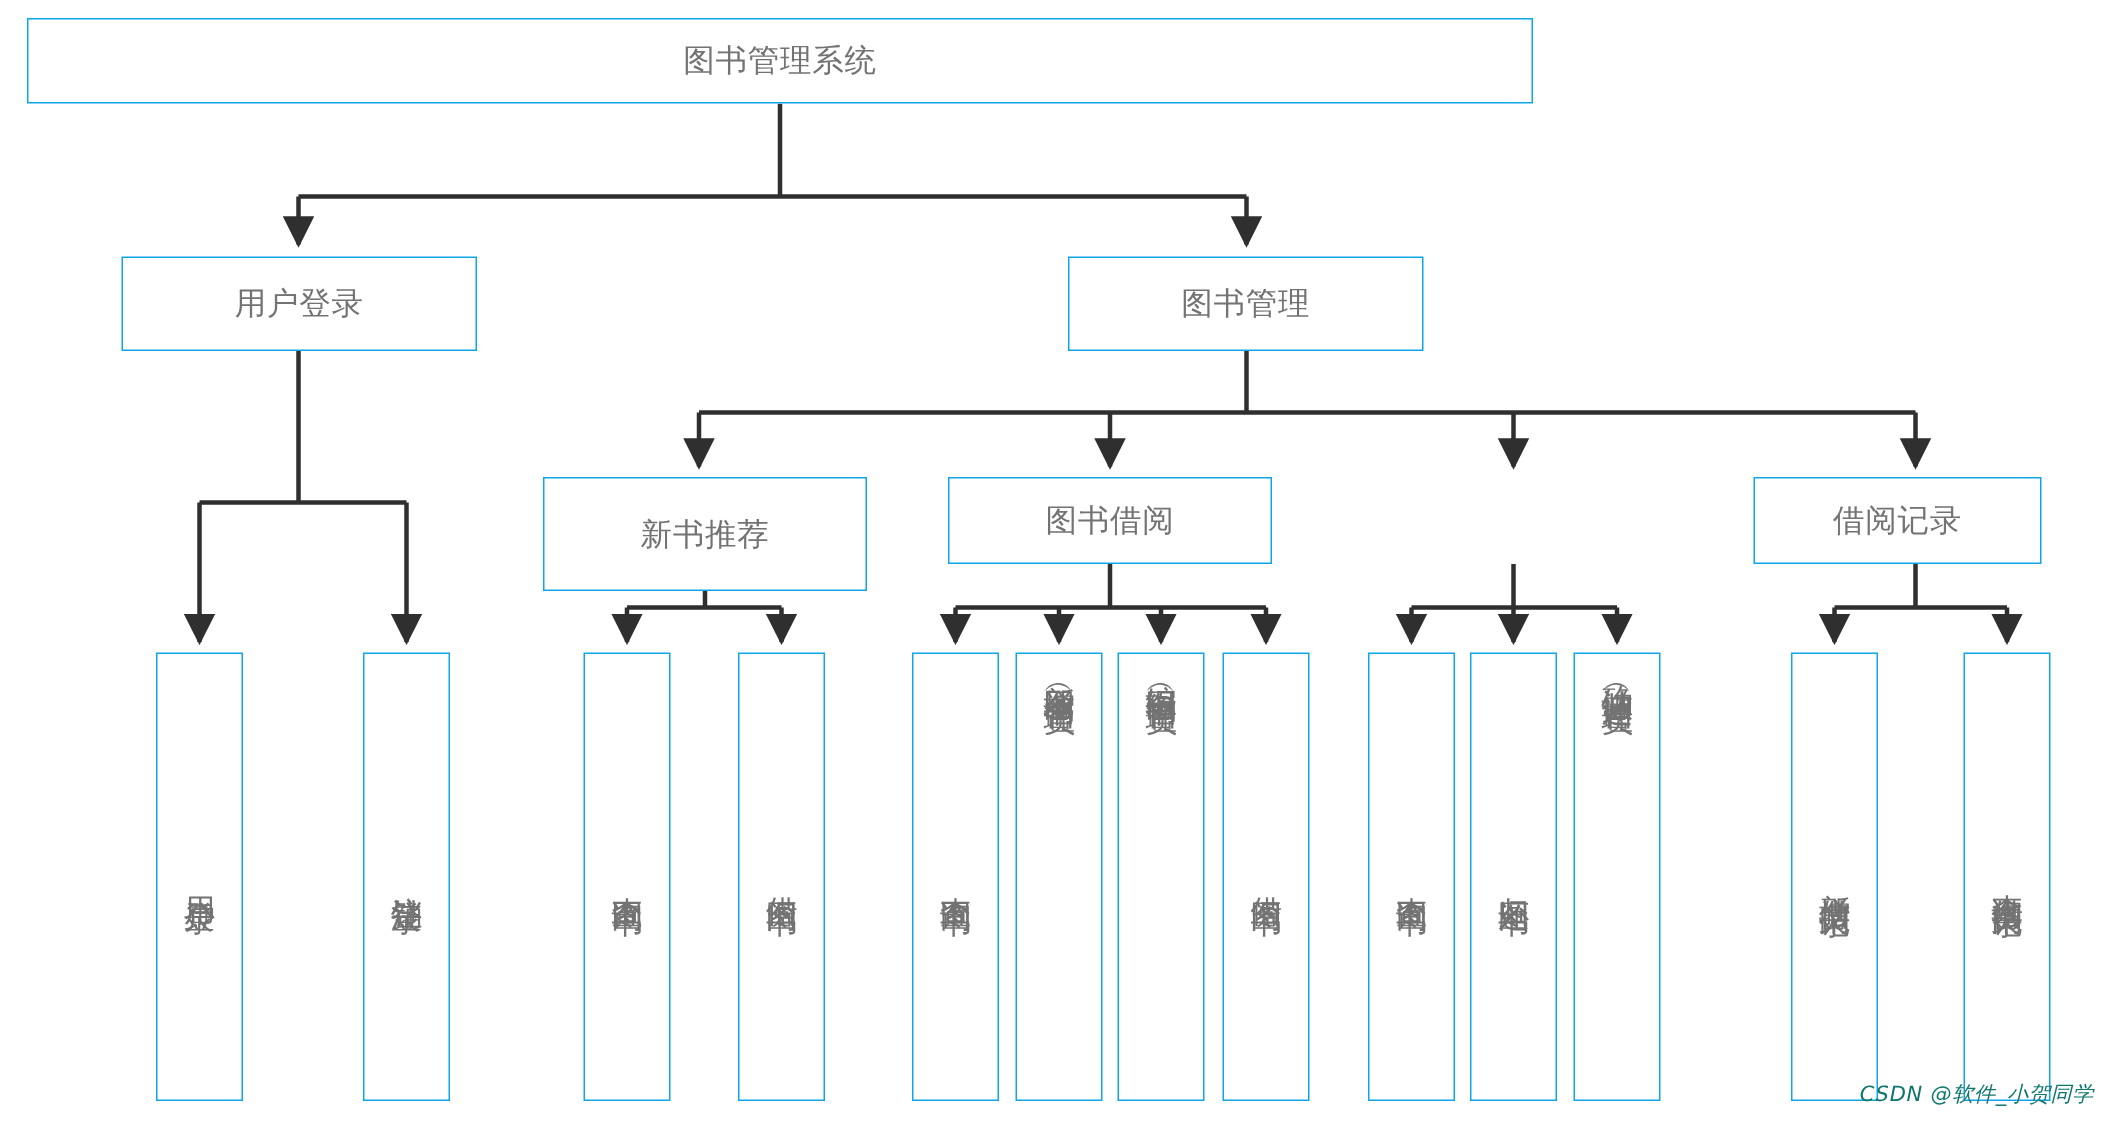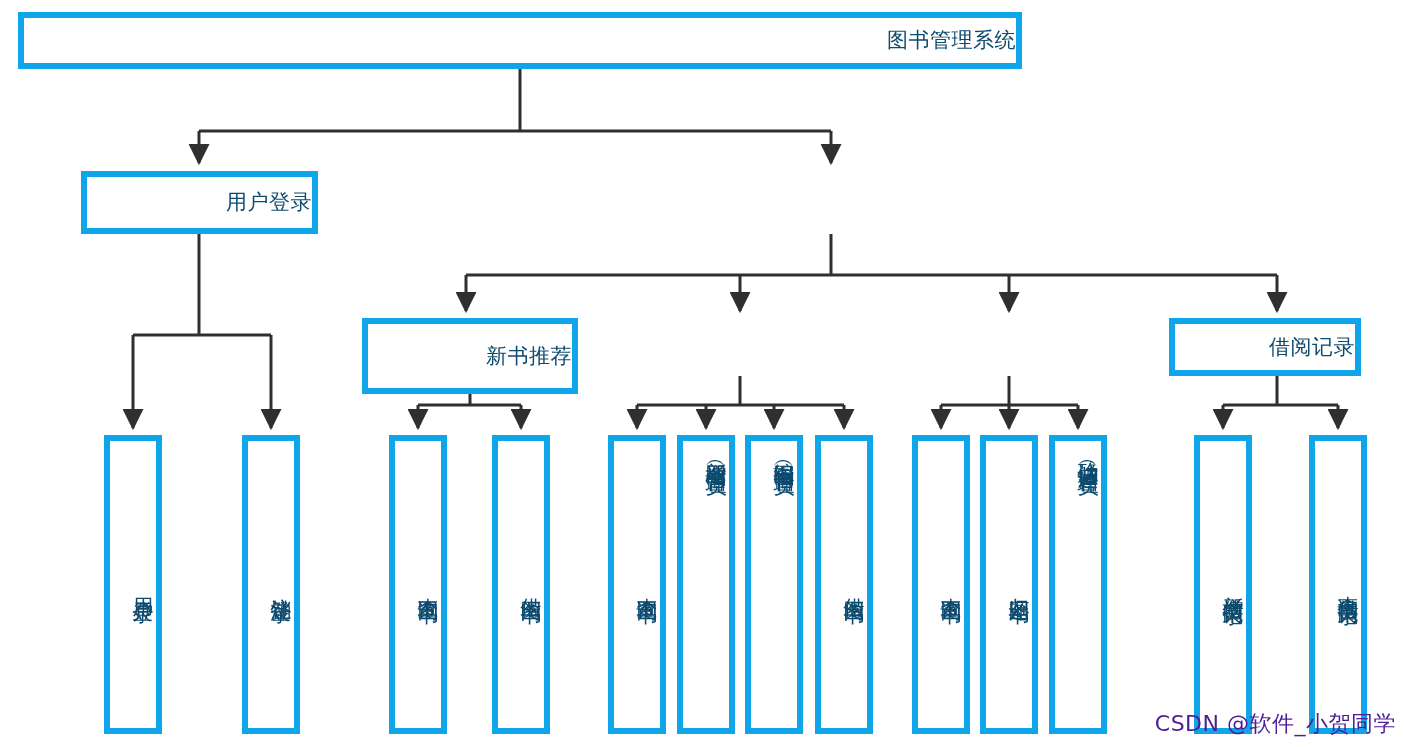--- a/index.html
+++ b/index.html
@@ -20,26 +20,26 @@
   svg#wires {
     position: absolute;
     left: 0;
     top: 0;
     width: 1405px;
     height: 747px;
   }
   .node {
     position: absolute;
     box-sizing: border-box;
-    border: 6px solid #0ea5e9;
+    border: 1px solid #0ea5e9;
     background: #ffffff;
     display: flex;
     align-items: center;
-    justify-content: flex-end;
-    color: #0c4a6e;
+    justify-content: center;
+    color: #737373;
   }
   .node .lbl {
     display: block;
     text-align: center;
     line-height: 1.18;
     white-space: nowrap;
   }
   .node.horiz .lbl {
     font-size: 21px;
     letter-spacing: 0.5px;
@@ -63,25 +63,26 @@
     max-height: 292px;
   }
   .node.vert.centered {
     align-items: center;
     padding-top: 0;
   }
   #watermark {
     position: absolute;
     right: 9px;
     bottom: 8px;
-    font-size: 22px;
-    color: #4c1d95;
+    font-size: 14px;
+    color: #0f766e;
     letter-spacing: 0.5px;
     white-space: nowrap;
     pointer-events: none;
+    font-style: italic;
   }
 </style>
 </head>
 <body>
 
 <div id="canvas">
 
   <svg id="wires" viewBox="0 0 1405 747" xmlns="http://www.w3.org/2000/svg">
     <defs>
       <marker id="arrow" viewBox="0 0 10 10" refX="9" refY="5" markerWidth="7" markerHeight="7" orient="auto-start-reverse">
@@ -133,25 +134,31 @@
   </svg>
 
   <div class="node root horiz" style="left:18px; top:12px; width:1004px; height:57px;">
     <span class="lbl">图书管理系统</span>
   </div>
 
   <div class="node horiz" style="left:81px; top:171px; width:237px; height:63px;">
     <span class="lbl">用户登录</span>
   </div>
 
+  <div class="node horiz" style="left:712px; top:171px; width:237px; height:63px;">
+    <span class="lbl">图书管理</span>
+  </div>
 
   <div class="node horiz" style="left:362px; top:318px; width:216px; height:76px;">
     <span class="lbl">新书推荐</span>
   </div>
 
+  <div class="node horiz" style="left:632px; top:318px; width:216px; height:58px;">
+    <span class="lbl">图书借阅</span>
+  </div>
 
 
   <div class="node horiz" style="left:1169px; top:318px; width:192px; height:58px;">
     <span class="lbl">借阅记录</span>
   </div>
 
   <div class="node vert centered" style="left:104px; top:435px; width:58px; height:299px;">
     <span class="lbl">用户登录</span>
   </div>
   <div class="node vert centered" style="left:242px; top:435px; width:58px; height:299px;">

